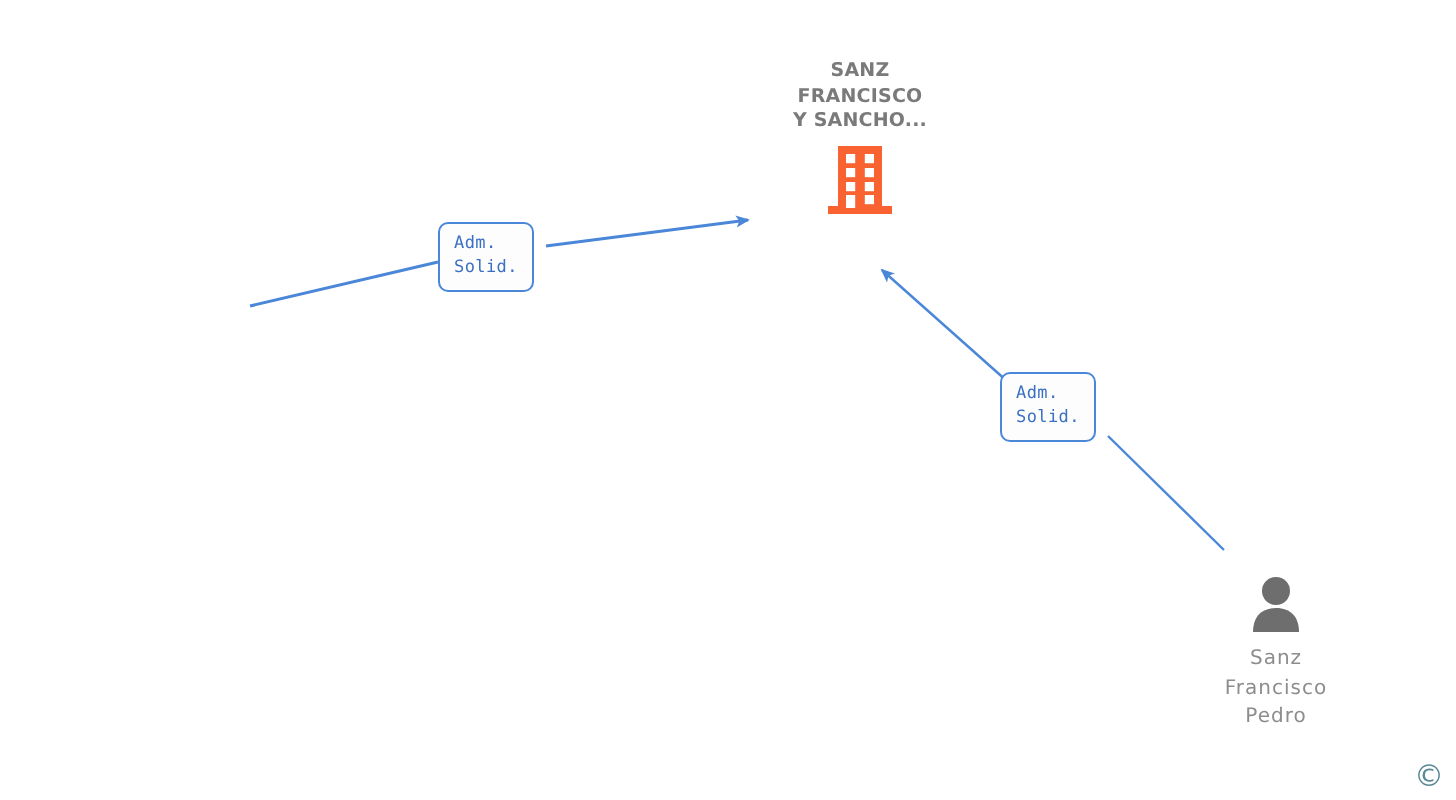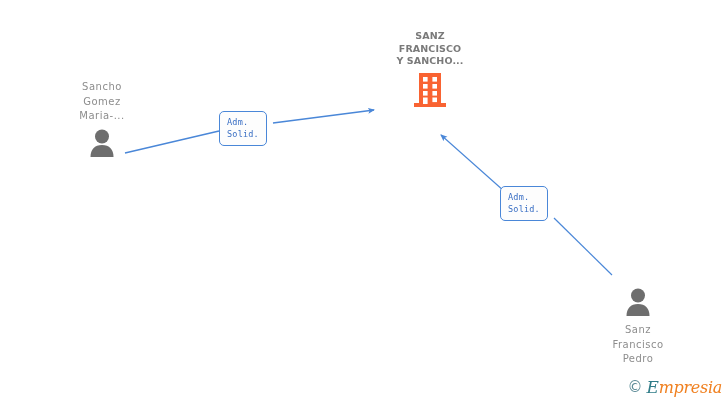--- a/index.html
+++ b/index.html
@@ -158,31 +158,20 @@
         <rect x="19.4" y="12" width="4.6" height="4.6" fill="#ffffff"></rect>
         <rect x="10" y="19" width="4.6" height="4.6" fill="#ffffff"></rect>
         <rect x="19.4" y="19" width="4.6" height="4.6" fill="#ffffff"></rect>
 
         <rect x="10" y="25.5" width="4.6" height="6.5" fill="#ffffff"></rect>
         <rect x="19.4" y="25.5" width="4.6" height="4.6" fill="#ffffff"></rect>
       </svg>
     </div>
   </div>
 
-  <div class="person-node" style="left:27px; top:80px;">
-    <div class="person-name">Sancho
-Gomez
-Maria-...</div>
-    <div class="person-icon-wrap">
-      <svg width="30" height="30" viewBox="0 0 30 30" xmlns="http://www.w3.org/2000/svg">
-        <circle cx="15" cy="8.5" r="7" fill="#6e6e6e"></circle>
-        <path d="M15 17 C7.5 17 3.5 21.5 3.5 29 L26.5 29 C26.5 21.5 22.5 17 15 17 Z" fill="#6e6e6e"></path>
-      </svg>
-    </div>
-  </div>
 
   <div class="person-node" style="left:563px; top:283px;">
     <div class="person-icon-wrap">
       <svg width="30" height="30" viewBox="0 0 30 30" xmlns="http://www.w3.org/2000/svg">
         <circle cx="15" cy="8.5" r="7" fill="#6e6e6e"></circle>
         <path d="M15 17 C7.5 17 3.5 21.5 3.5 29 L26.5 29 C26.5 21.5 22.5 17 15 17 Z" fill="#6e6e6e"></path>
       </svg>
     </div>
     <div class="person-name" style="margin-top:6px;">Sanz
 Francisco
@@ -190,16 +179,15 @@
   </div>
 
   <div class="rel-label" style="left:219px; top:111px;">Adm.
 Solid.</div>
 
   <div class="rel-label" style="left:500px; top:186px;">Adm.
 Solid.</div>
 
   <div class="watermark">
     <span class="wm-copy">©</span>
-    <span class="wm-text"><span class="wm-e">E</span><span>mpresia</span></span>
   </div>
 
 </div>
 
 </body></html>

